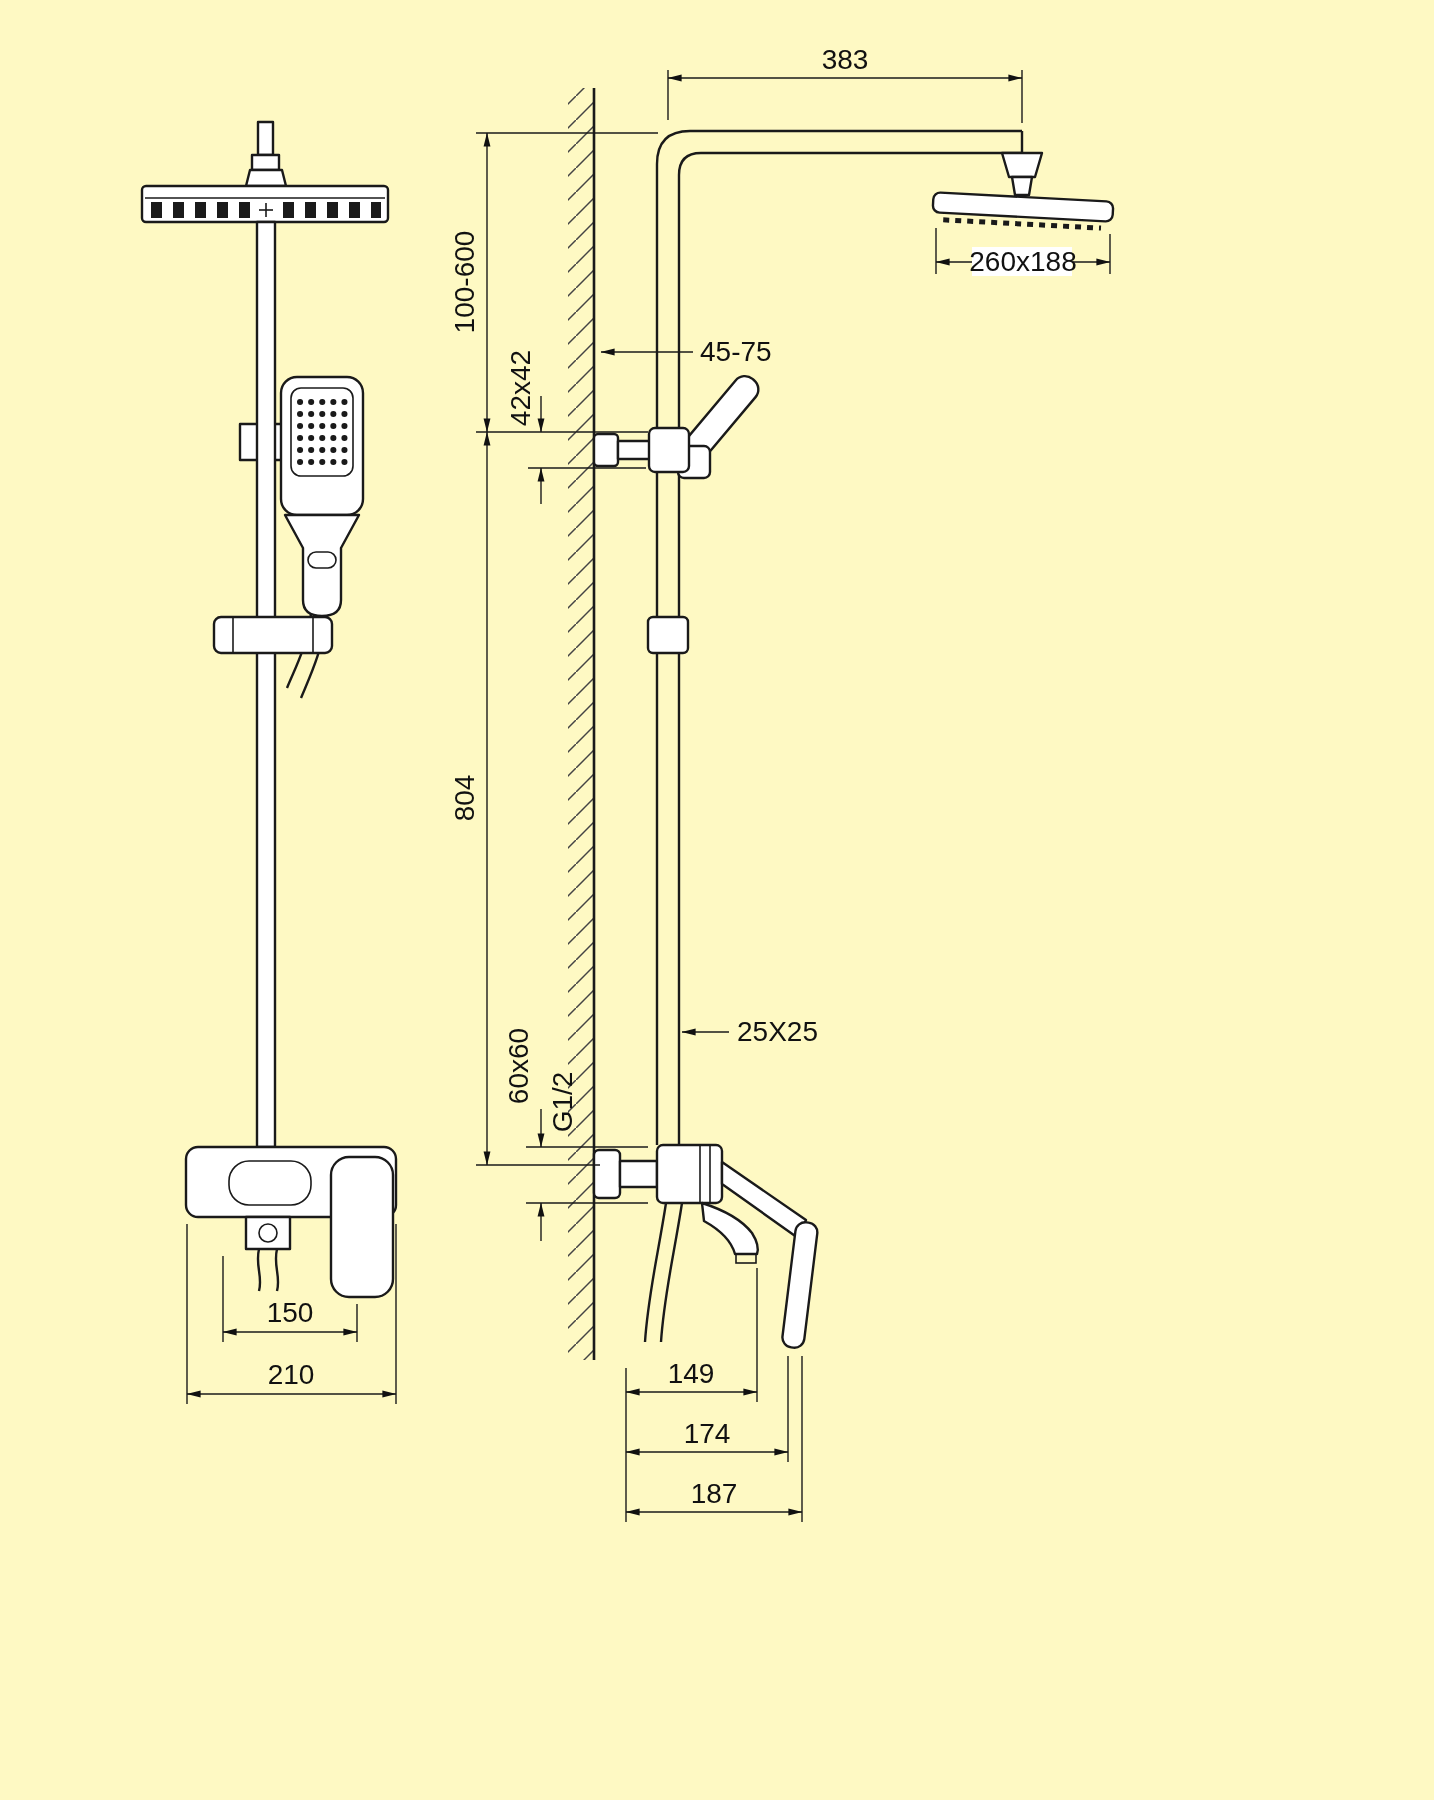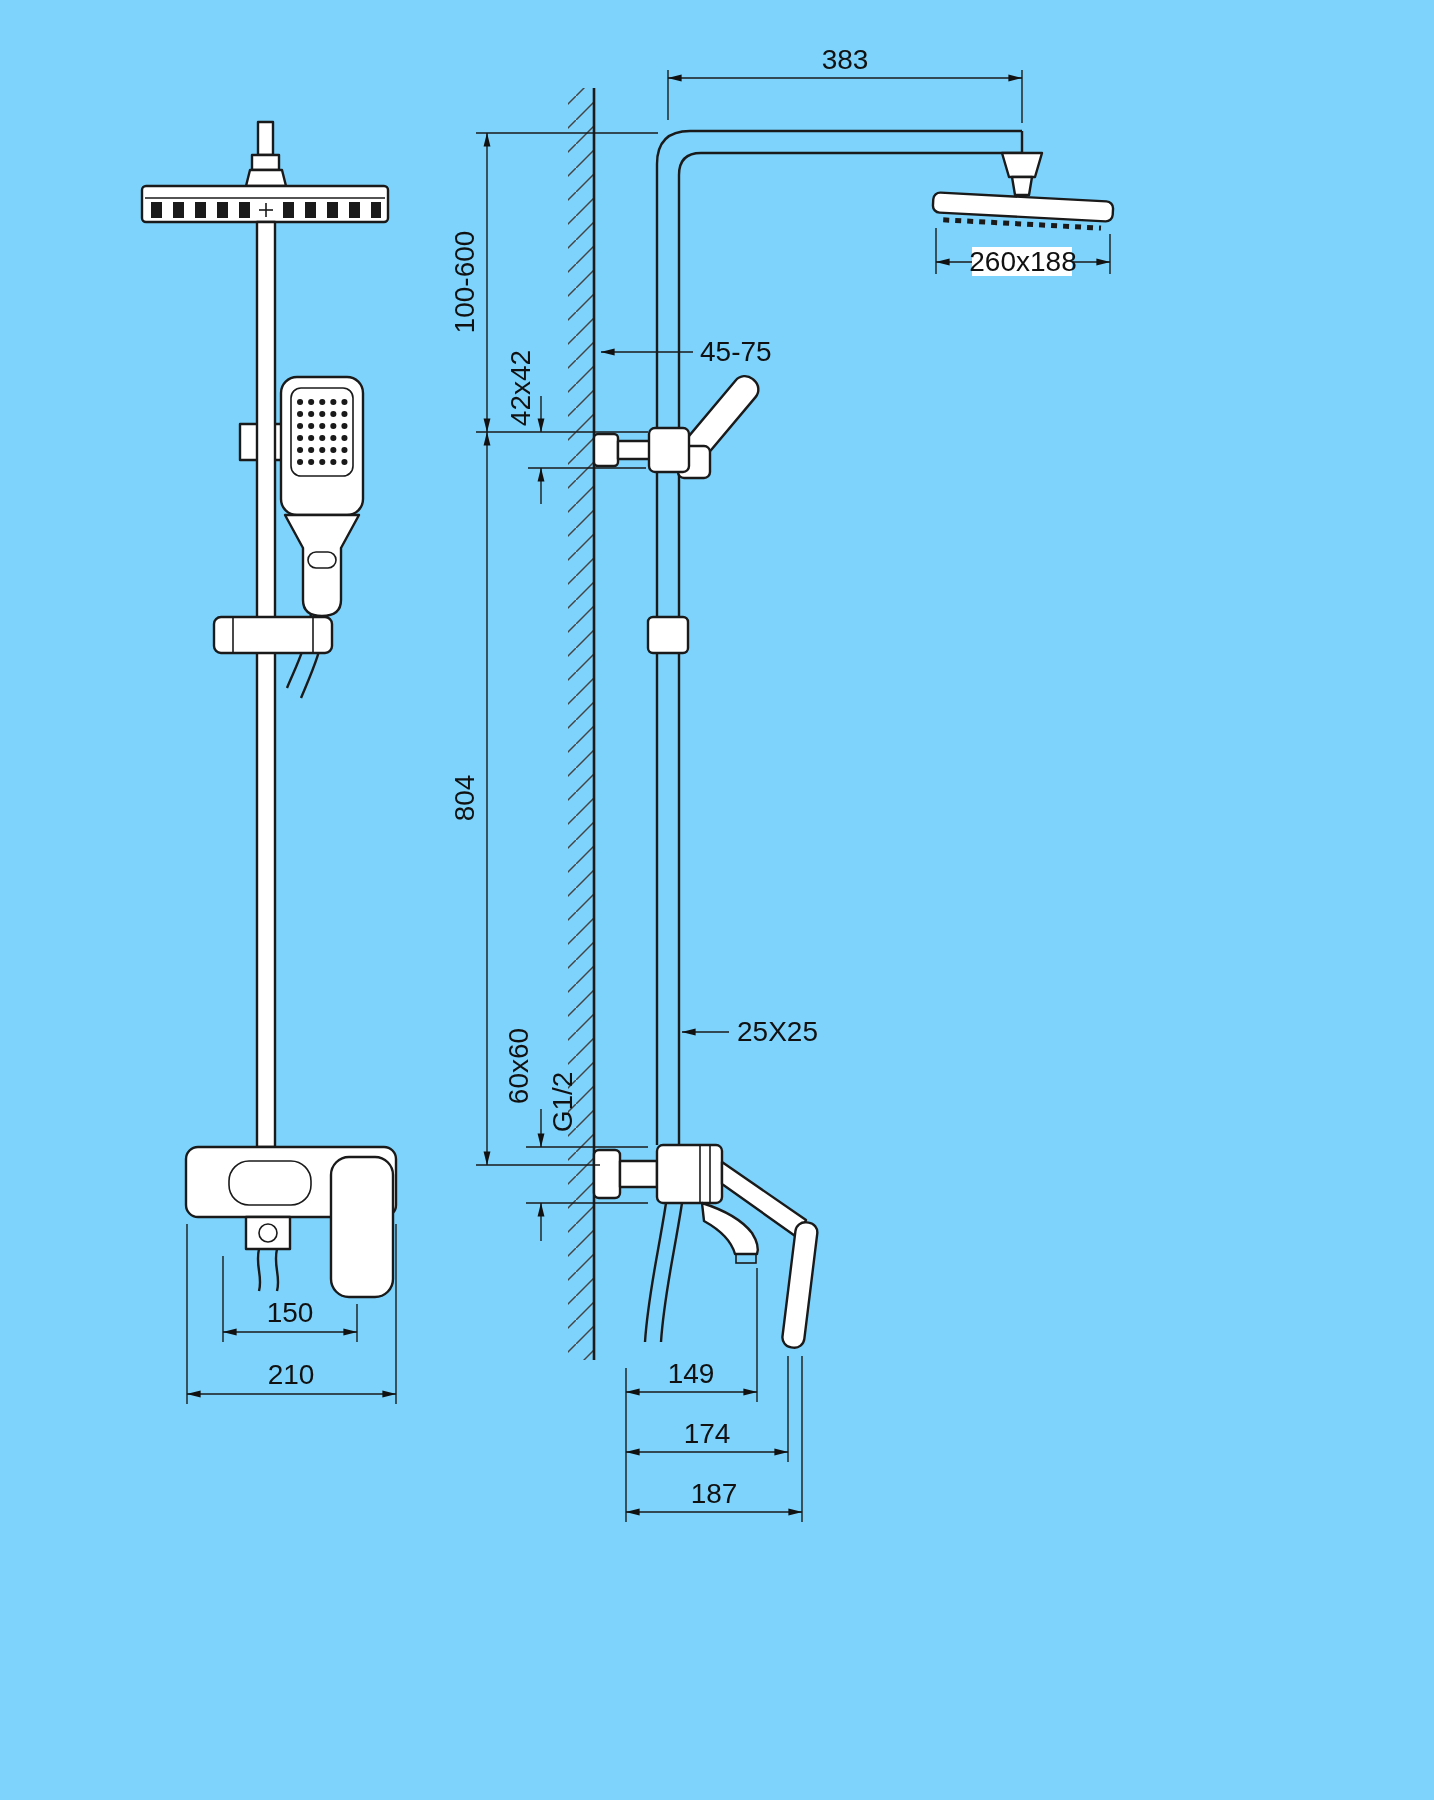--- a/index.html
+++ b/index.html
@@ -1,16 +1,16 @@
 <!DOCTYPE html>
 <html><head>
 <meta charset="utf-8">
 <style>
   html,body{margin:0;padding:0;background:#ffffff;}
-  .stage{width:1434px;height:1800px;position:relative;background:#7dd3fc;overflow:hidden;}
+  .stage{width:1434px;height:1800px;position:relative;background:#fef9c3;overflow:hidden;}
   svg{display:block;}
   .w{fill:#ffffff;stroke:#1a1a1a;stroke-width:2.4;stroke-linejoin:round;}
   .o{fill:none;stroke:#1a1a1a;stroke-width:2.4;stroke-linejoin:round;}
   .t{fill:none;stroke:#1a1a1a;stroke-width:1.6;}
   .d{fill:none;stroke:#1a1a1a;stroke-width:1.4;}
   text.lbl{font-family:"Liberation Sans",sans-serif;font-size:28px;fill:#111;}
 </style>
 </head>
 <body>
 

